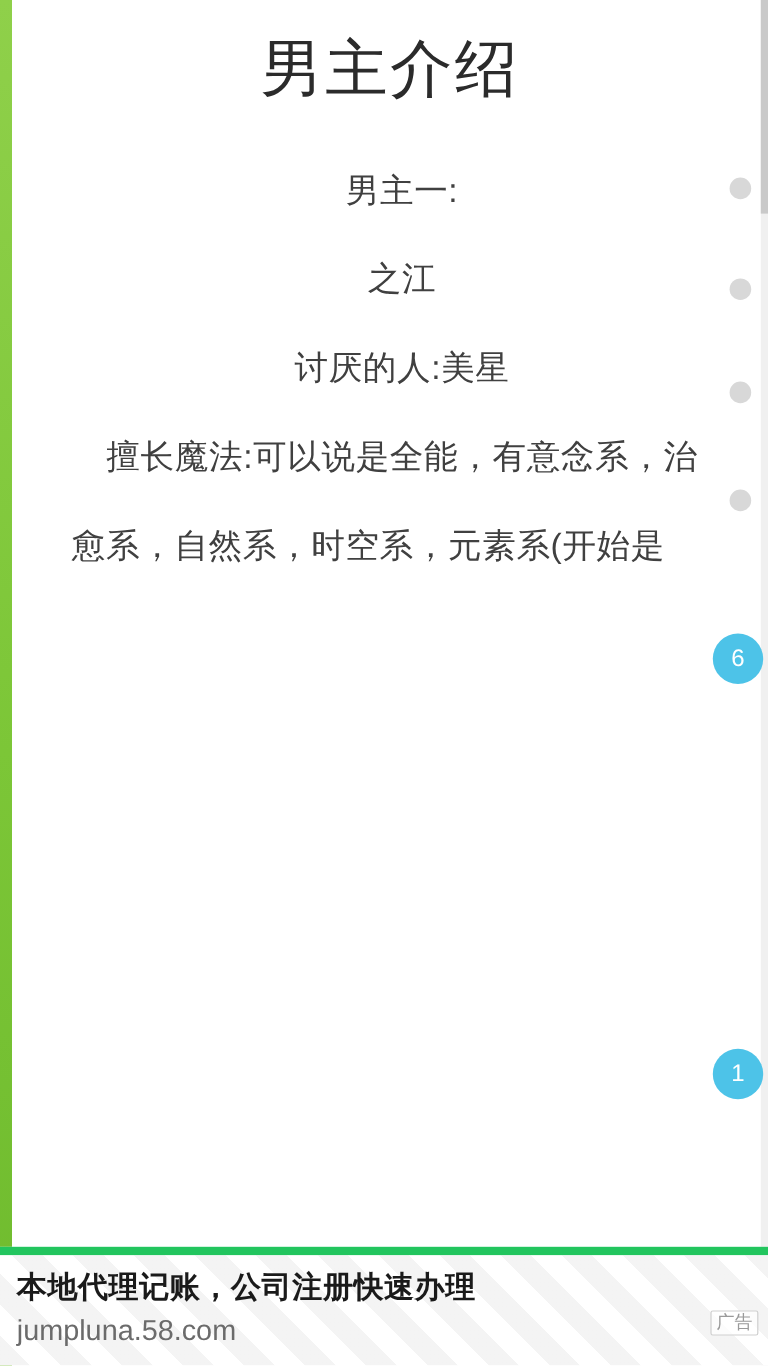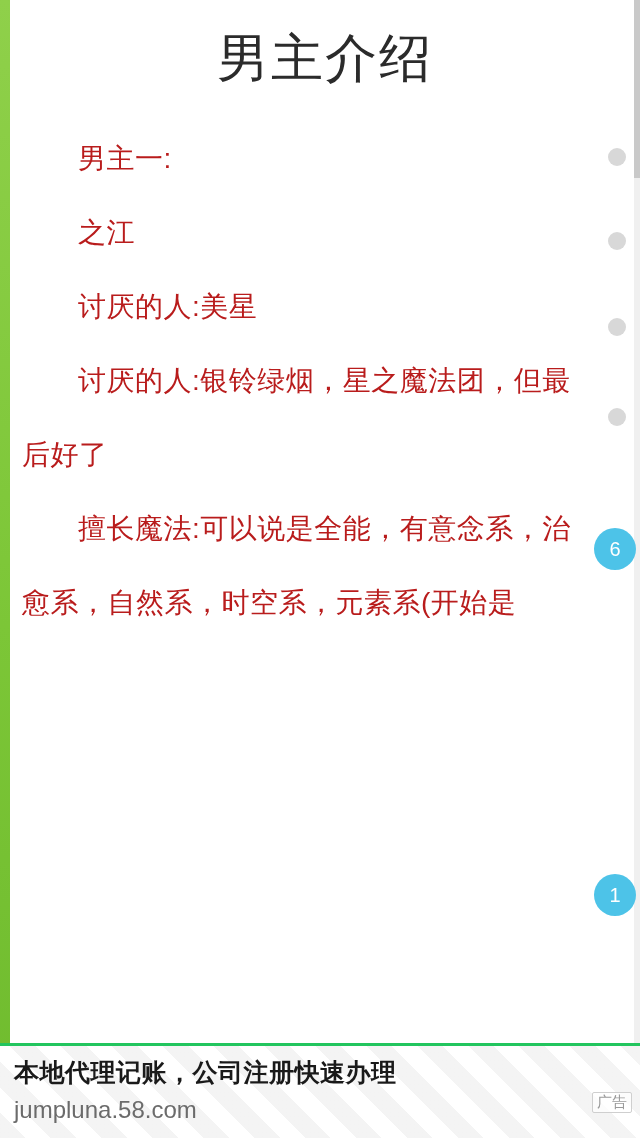--- a/index.html
+++ b/index.html
@@ -52,22 +52,23 @@
     margin: 30px 0 0 0;
     padding: 0;
     line-height: 56px;
   }
 
   .body-text {
     margin: 36px 0 0 0;
     padding: 0 48px 0 12px;
     font-size: 28px;
     line-height: 74px;
-    color: #b91c1c;
+    color: #404040;
     letter-spacing: 0.5px;
+    text-align: center;
   }
   .para {
     margin: 0 0 0 0;
     text-indent: 56px;
   }
 
   
   .scroll-track {
     position: absolute;
     right: 0;
@@ -111,21 +112,21 @@
 
   
   .ad {
     position: absolute;
     left: 0;
     bottom: 0;
     width: 640px;
     height: 92px;
     background: #ffffff;
     overflow: hidden;
-    border-top: 3px solid #22c55e;
+    border-top: 7px solid #22c55e;
   }
   .ad-pattern {
     position: absolute;
     inset: 0;
     background:
       repeating-linear-gradient(45deg, #f2f2f2 0 18px, #ffffff 18px 36px);
     opacity: 0.85;
   }
   .ad-text {
     position: absolute;
@@ -164,21 +165,20 @@
 </div>
 
 <div class="page">
 
   <h1 class="title">男主介绍</h1>
 
   <div class="body-text">
     <p class="para">男主一:</p>
     <p class="para">之江</p>
     <p class="para">讨厌的人:美星</p>
-    <p class="para">讨厌的人:银铃绿烟，星之魔法团，但最后好了</p>
     <p class="para">擅长魔法:可以说是全能，有意念系，治愈系，自然系，时空系，元素系(开始是</p>
   </div>
 
 </div>
 
 <div class="scroll-track">
   <div class="scroll-thumb"></div>
 </div>
 
 <div class="dot" style="top:148px;"></div>

